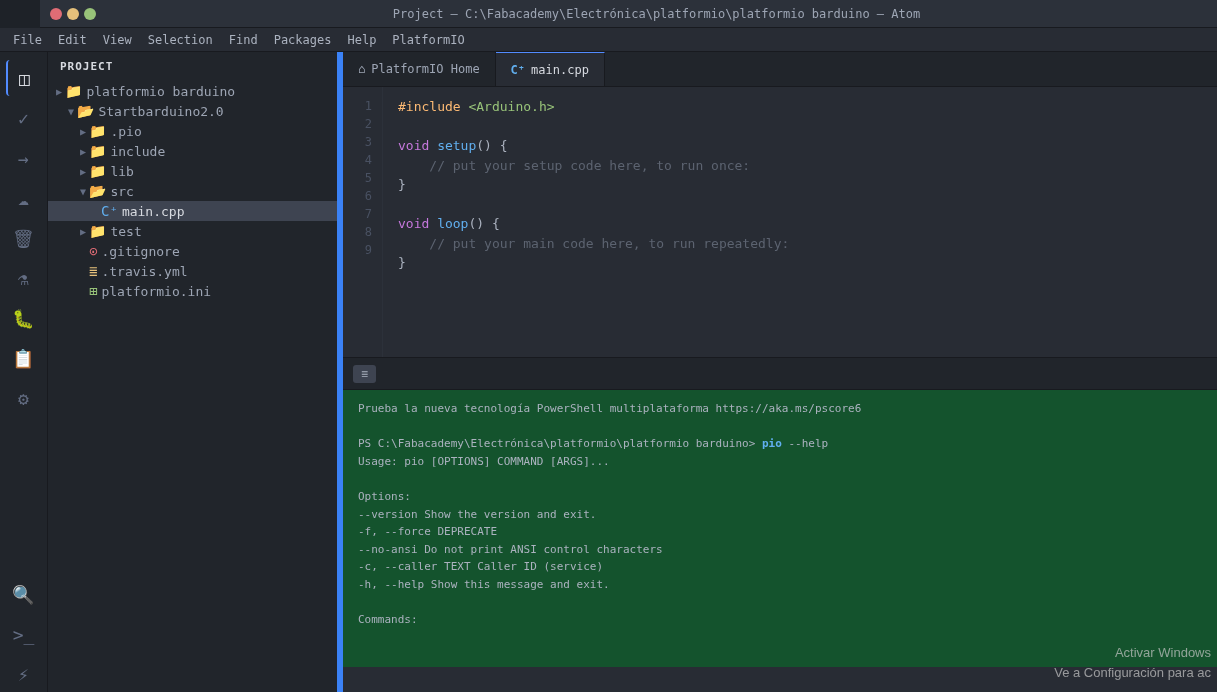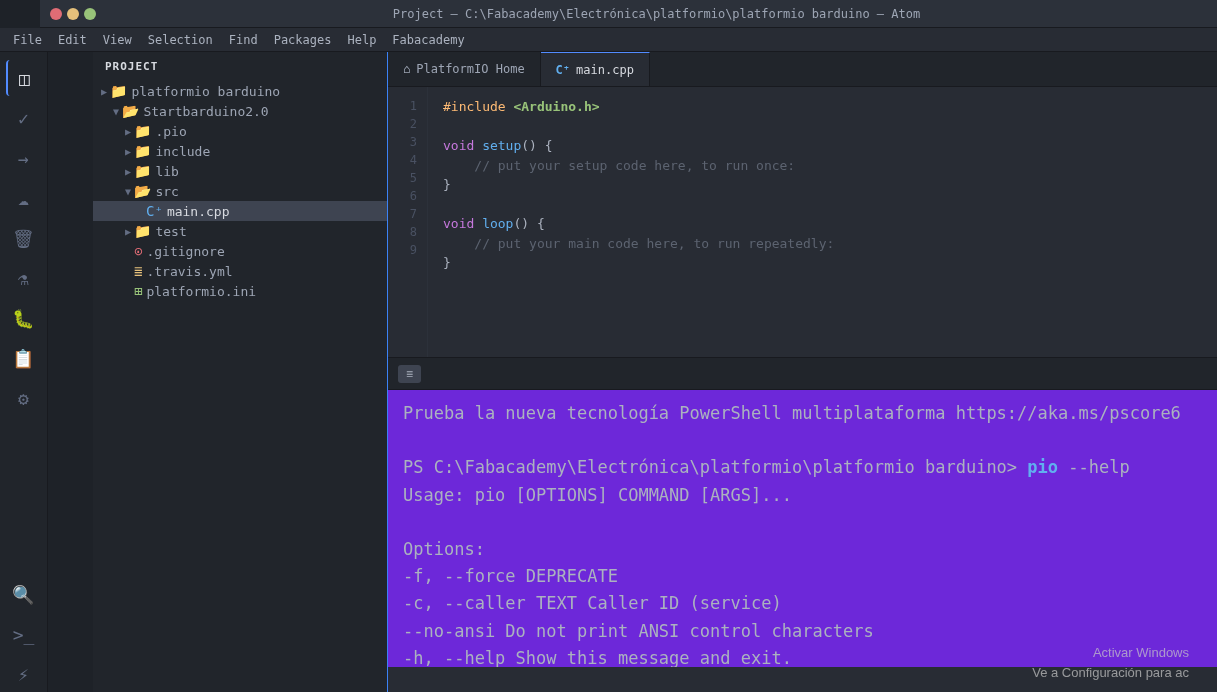--- a/index.html
+++ b/index.html
@@ -88,25 +88,24 @@
       font-size: 18px;
       border-radius: 4px;
     }
     .activity-icon.active { color: #d7dae0; border-left: 2px solid #528bff; }
     .activity-spacer { flex: 1; }
 
     
     #sidebar {
       width: 295px;
       background: #21252b;
-      border-right: 1px solid #3b82f6;
+      border-right: 6px solid #3b82f6;
       overflow-y: auto;
       display: flex;
       flex-direction: column;
-      margin-left: 45px;
     }
     #sidebar-header {
       padding: 8px 12px;
       font-size: 11px;
       font-weight: bold;
       color: #d7dae0;
       letter-spacing: 1px;
       text-transform: uppercase;
       background: #21252b;
     }
@@ -192,21 +191,21 @@
       flex: 1;
       overflow-x: auto;
       line-height: 1.5;
     }
     .code-line { white-space: pre; }
 
     
     .kw { color: #c678dd; }
     .fn { color: #61afef; }
     .inc { color: #fdba74; }
-    .hdr { color: #98c379; font-weight: bold; }
+    .hdr { color: #98c379; }
     .cmt { color: #5c6370; }
     .punc { color: #abb2bf; }
 
     
     #terminal-area {
       height: 310px;
       background: #1e2228;
       border-top: 1px solid #181a1f;
       display: flex;
       flex-direction: column;
@@ -226,33 +225,33 @@
       padding: 2px 8px;
       border-radius: 3px;
       cursor: pointer;
       font-size: 12px;
     }
     #terminal-content {
       flex: 1;
       overflow-y: auto;
       padding: 10px 15px;
       font-family: 'Consolas', 'Monaco', monospace;
-      font-size: 17px;
+      font-size: 11px;
       line-height: 1.6;
       color: #abb2bf;
-      background: #6d28d9;
+      background: #14532d;
     }
     .term-cmd { color: #61afef; font-weight: bold; }
     .term-path { color: #abb2bf; }
 
     
     #activation-watermark {
       position: fixed;
       bottom: 10px;
-      right: 28px;
+      right: 6px;
       color: rgba(200,200,200,0.7);
       font-family: 'Segoe UI', sans-serif;
       font-size: 13px;
       line-height: 1.5;
       text-align: right;
       pointer-events: none;
     }
 
     ::-webkit-scrollbar { width: 6px; height: 6px; }
     ::-webkit-scrollbar-track { background: #21252b; }
@@ -271,21 +270,21 @@
 </div>
 
 <div id="menubar">
 <div class="menu-item">File</div>
     <div class="menu-item">Edit</div>
     <div class="menu-item">View</div>
     <div class="menu-item">Selection</div>
     <div class="menu-item">Find</div>
     <div class="menu-item">Packages</div>
     <div class="menu-item">Help</div>
-    <div class="menu-item">Fabacademy</div>
+    <div class="menu-item">PlatformIO</div>
   </div>
 
 <div id="main">
 
   <div id="activity-bar">
     <div class="activity-icon active">◫</div>
     <div class="activity-icon">✓</div>
     <div class="activity-icon">→</div>
     <div class="activity-icon">☁</div>
     <div class="activity-icon">🗑</div>
@@ -424,23 +423,24 @@
       </div>
       <div id="terminal-content">
         <div>Prueba la nueva tecnología PowerShell multiplataforma https://aka.ms/pscore6</div>
         <div>&nbsp;</div>
         <div>
           <span class="term-path">PS C:\Fabacademy\Electrónica\platformio\platformio barduino&gt; </span><span class="term-cmd">pio</span><span> --help</span>
         </div>
         <div>Usage: pio [OPTIONS] COMMAND [ARGS]...</div>
         <div>&nbsp;</div>
         <div>Options:</div>
+        <div>  --version              Show the version and exit.</div>
         <div>  -f, --force            DEPRECATE</div>
+        <div>  --no-ansi              Do not print ANSI control characters</div>
         <div>  -c, --caller TEXT  Caller ID (service)</div>
-        <div>  --no-ansi              Do not print ANSI control characters</div>
         <div>  -h, --help             Show this message and exit.</div>
         <div>&nbsp;</div>
         <div>Commands:</div>
       </div>
     </div>
 
   </div>
 </div>
 
 <div id="activation-watermark">

